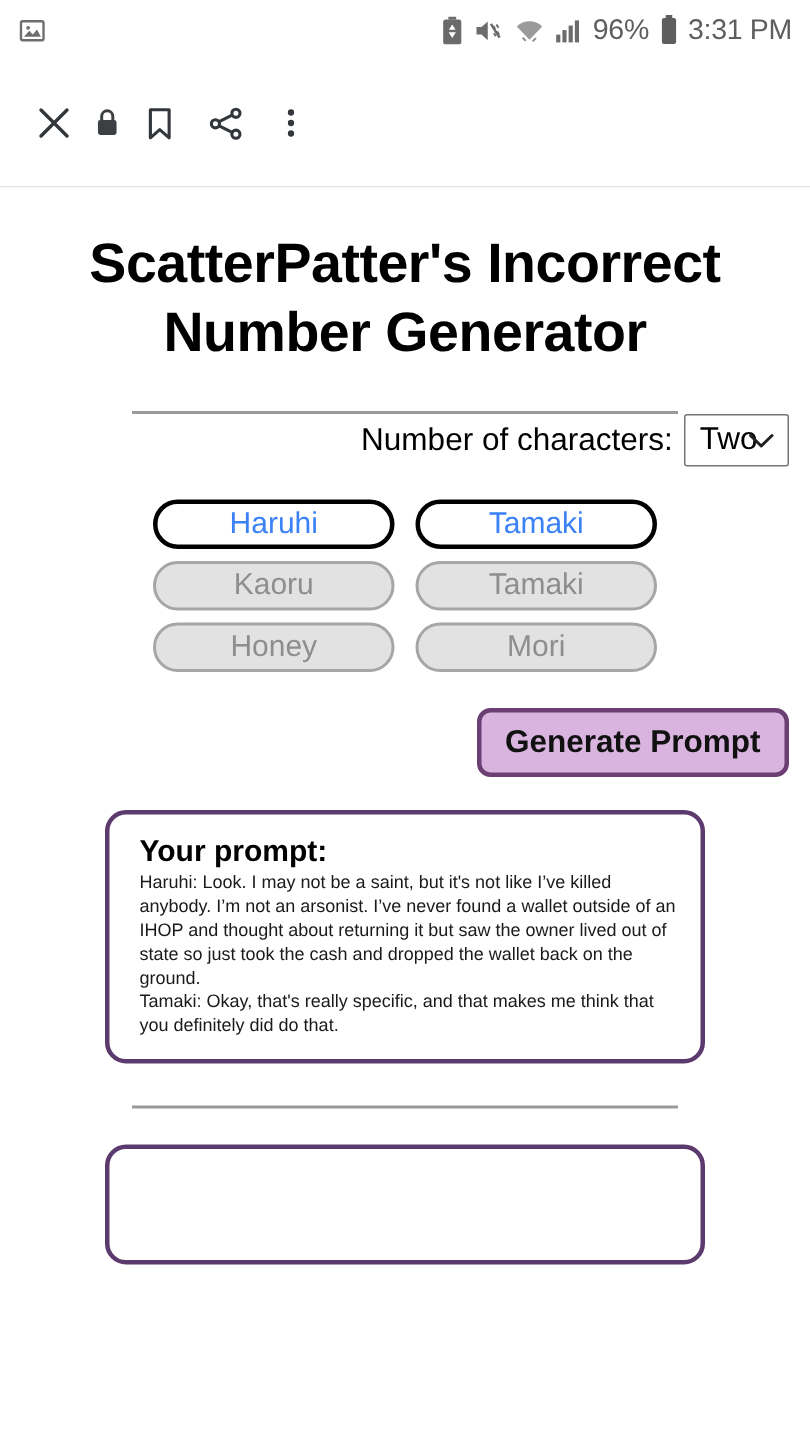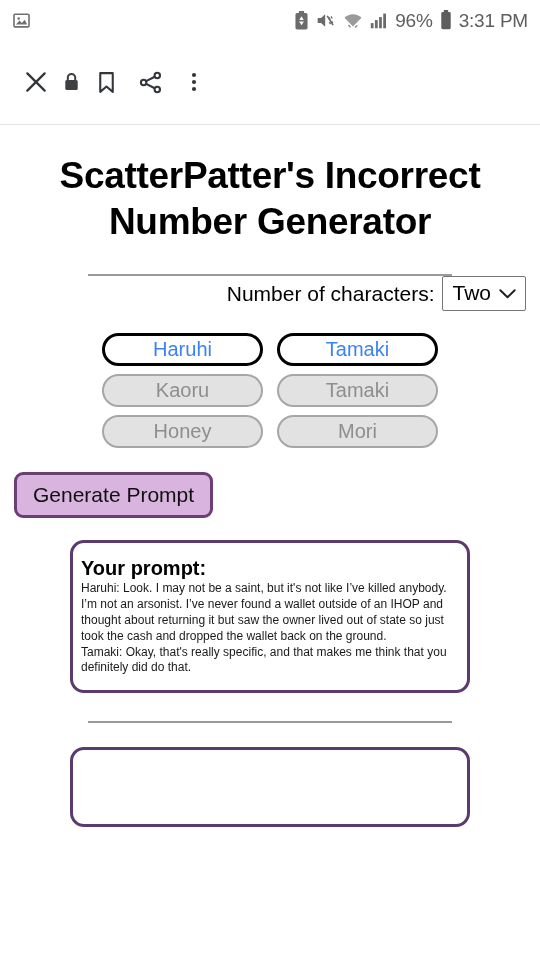--- a/index.html
+++ b/index.html
@@ -109,21 +109,21 @@
   .charnum-label { line-height: 1; }
   .charselect {
     appearance: none;
     -webkit-appearance: none;
     border: 1px solid #757575;
     border-radius: 2px;
     background: #ffffff;
     font-family: "Liberation Sans", sans-serif;
     font-size: 21px;
     color: #000;
-    padding: 4px 34px 5px 9px;
+    padding: 4px 20px 5px 9px;
     line-height: 1.15;
     position: relative;
   }
   .select-wrap { position: relative; display: inline-block; }
   .select-caret {
     position: absolute;
     right: 10px;
     top: 50%;
     transform: translateY(-50%);
     pointer-events: none;
@@ -156,41 +156,41 @@
     color: #3b82f6;
   }
   .charbtn.disabled {
     background: #e2e2e2;
     border: 2px solid #a6a6a6;
     color: #8e8e8e;
     cursor: default;
   }
 
   
-  .gen-wrap { text-align: left; margin-top: 24px; }
+  .gen-wrap { text-align: right; margin-top: 24px; font-weight: bold; }
   .genbtn {
     display: inline-block;
     background: #d8b4df;
     border: 3px solid #6b3f73;
     border-radius: 9px;
     color: #111111;
     font-family: "Liberation Sans", sans-serif;
     font-size: 21px;
     padding: 8px 16px 9px 16px;
     line-height: 1.1;
     cursor: pointer;
   }
 
   
   .promptbox {
     margin: 22px 56px 0 56px;
     border: 3px solid #5c3a6e;
     border-radius: 14px;
     background: #ffffff;
-    padding: 12px 14px 14px 8px;
+    padding: 12px 14px 14px 20px;
   }
   .prompt-head {
     font-size: 20px;
     font-weight: bold;
     color: #000;
     line-height: 1.3;
   }
   .prompt-body {
     font-size: 12px;
     color: #1a1a1a;

